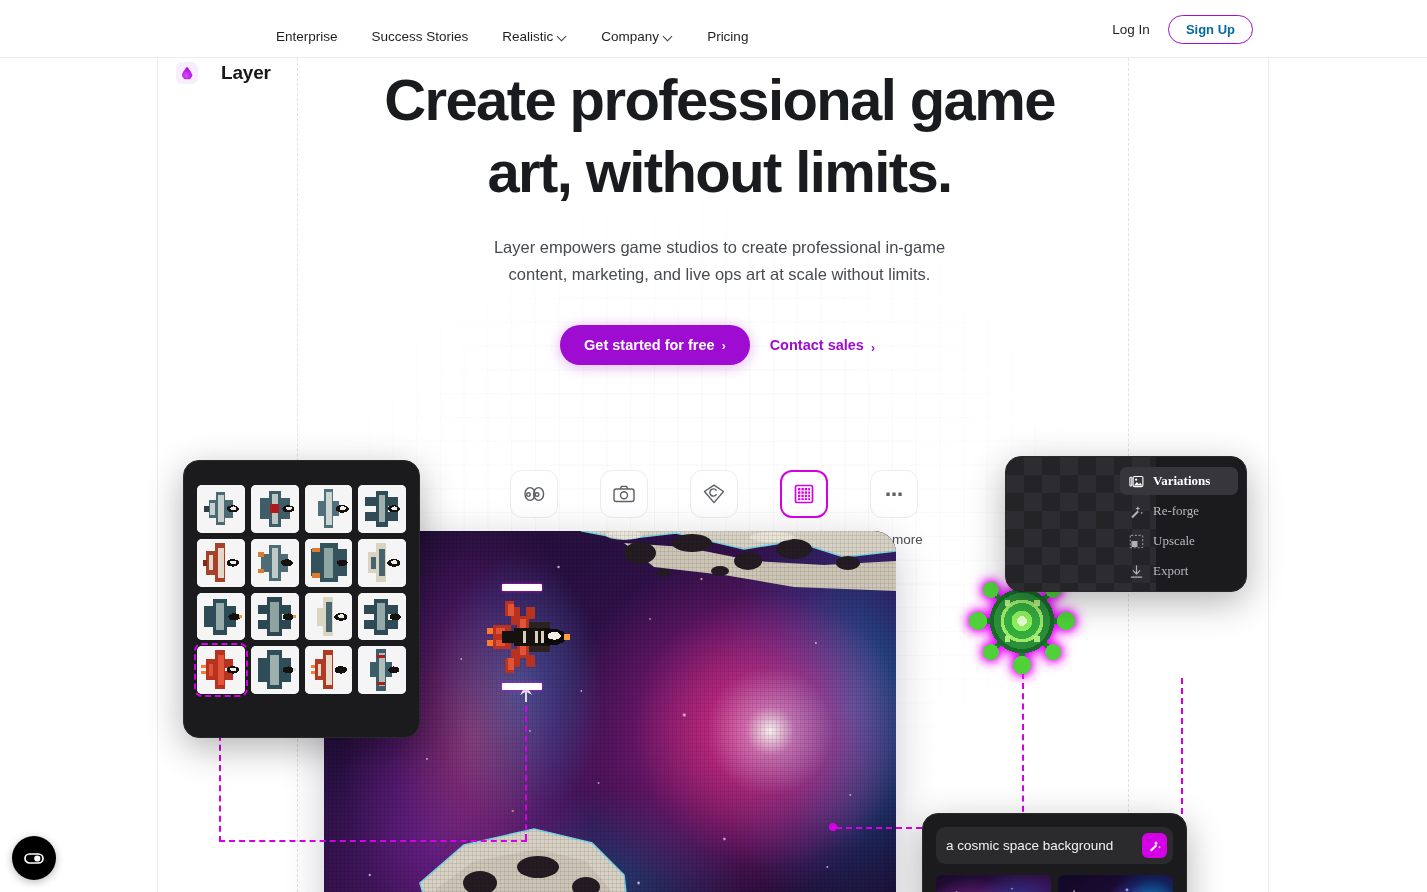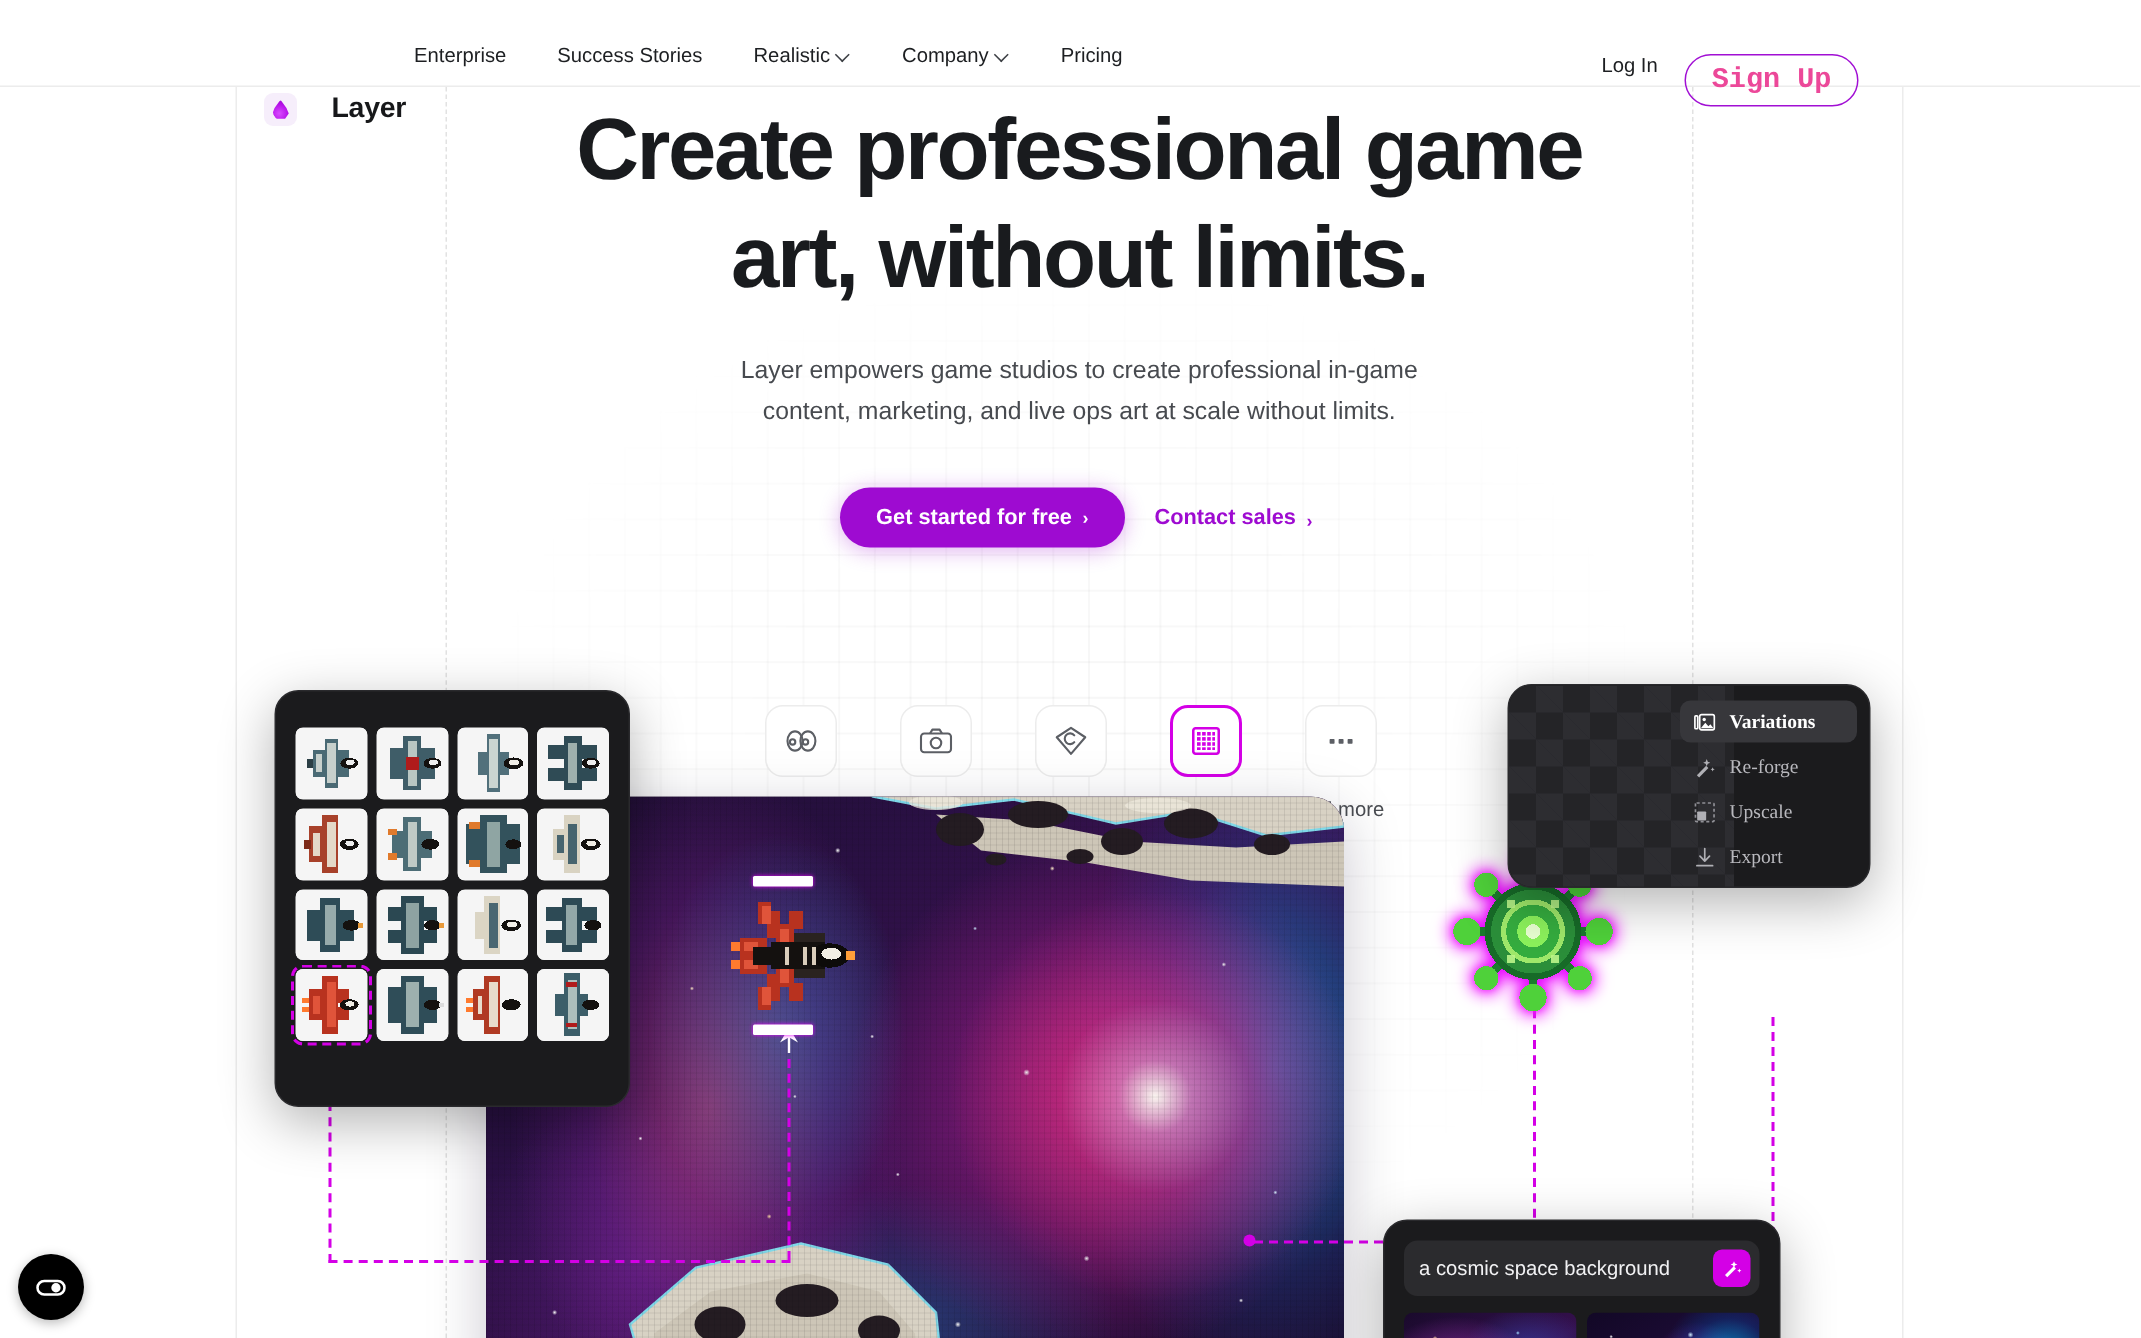--- a/index.html
+++ b/index.html
@@ -50,26 +50,26 @@
     font-size:13.5px; color:#1d1f22; text-decoration:none; padding:0 17px;
     display:flex; align-items:center; gap:5px; white-space:nowrap; cursor:pointer;
   }
   .nav-link:first-child { padding-left:0; }
   .chev { width:9px; height:9px; position:relative; display:inline-block; }
   .chev::after {
     content:""; position:absolute; left:0; top:1px; width:6px; height:6px;
     border-right:1.5px solid #3c3f44; border-bottom:1.5px solid #3c3f44;
     transform: rotate(45deg);
   }
-  .nav-right { position:absolute; right:188px; top:0; height:58px; display:flex; align-items:flex-start; gap:18px;margin-top:36px; }
+  .nav-right { position:absolute; right:174px; top:0; height:58px; display:flex; align-items:center; gap:18px; }
   .login-link { font-size:13.5px; color:#1d1f22; text-decoration:none; cursor:pointer; }
   .signup-btn {
-    font-size:19px; font-weight:bold; color:#ec4899; background:transparent;
+    font-size:13px; font-weight:bold; color:#0369a1; background:transparent;
     border:1.6px solid #a10fd4; border-radius:20px; padding:7px 17px; cursor:pointer;
-    font-family:Liberation Mono, monospace; line-height:1;
+    font-family:Liberation Sans, sans-serif; line-height:1;
   }
 
   
   .hero { position:absolute; left:0; top:58px; width:1427px; z-index:10; text-align:center;padding-left:12px; }
   .hero-title {
     margin-top:6px; font-size:58px; line-height:1.24; font-weight:bold;
     color:#191b1e; letter-spacing:-1.6px;
   }
   .hero-sub {
     margin-top:26px; font-size:16.5px; line-height:1.66; color:#474a4f; font-weight:normal;

